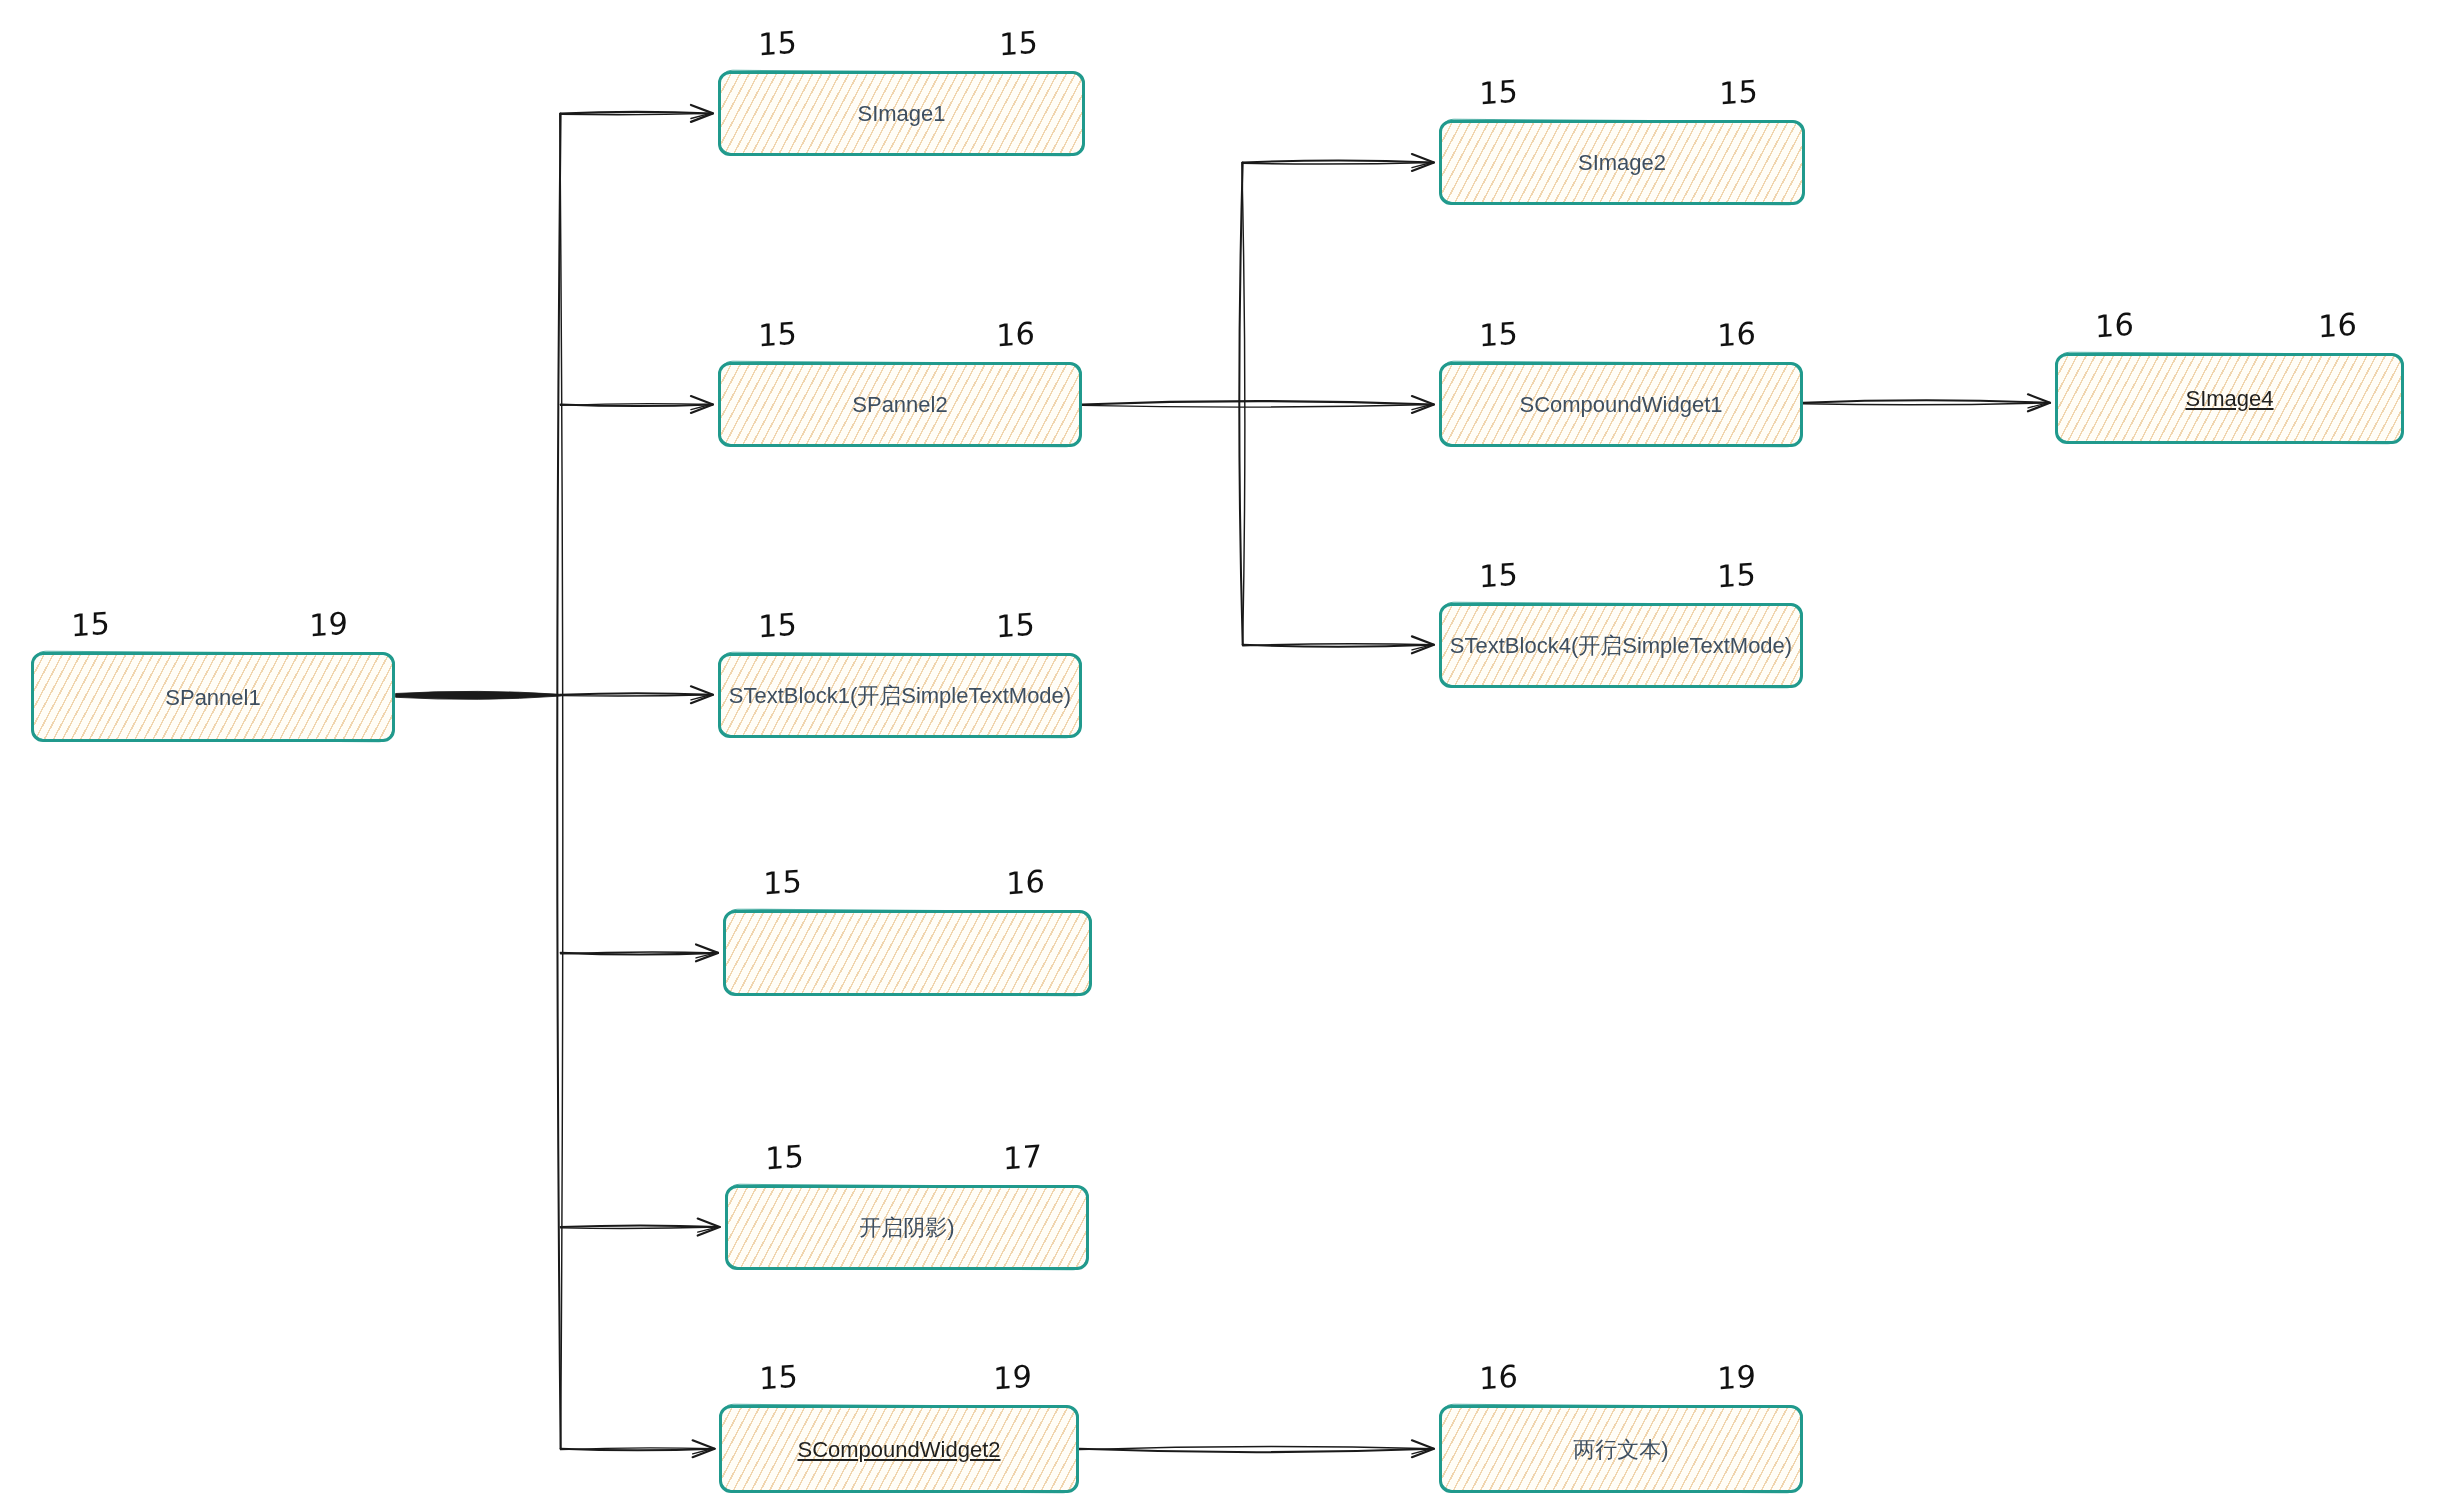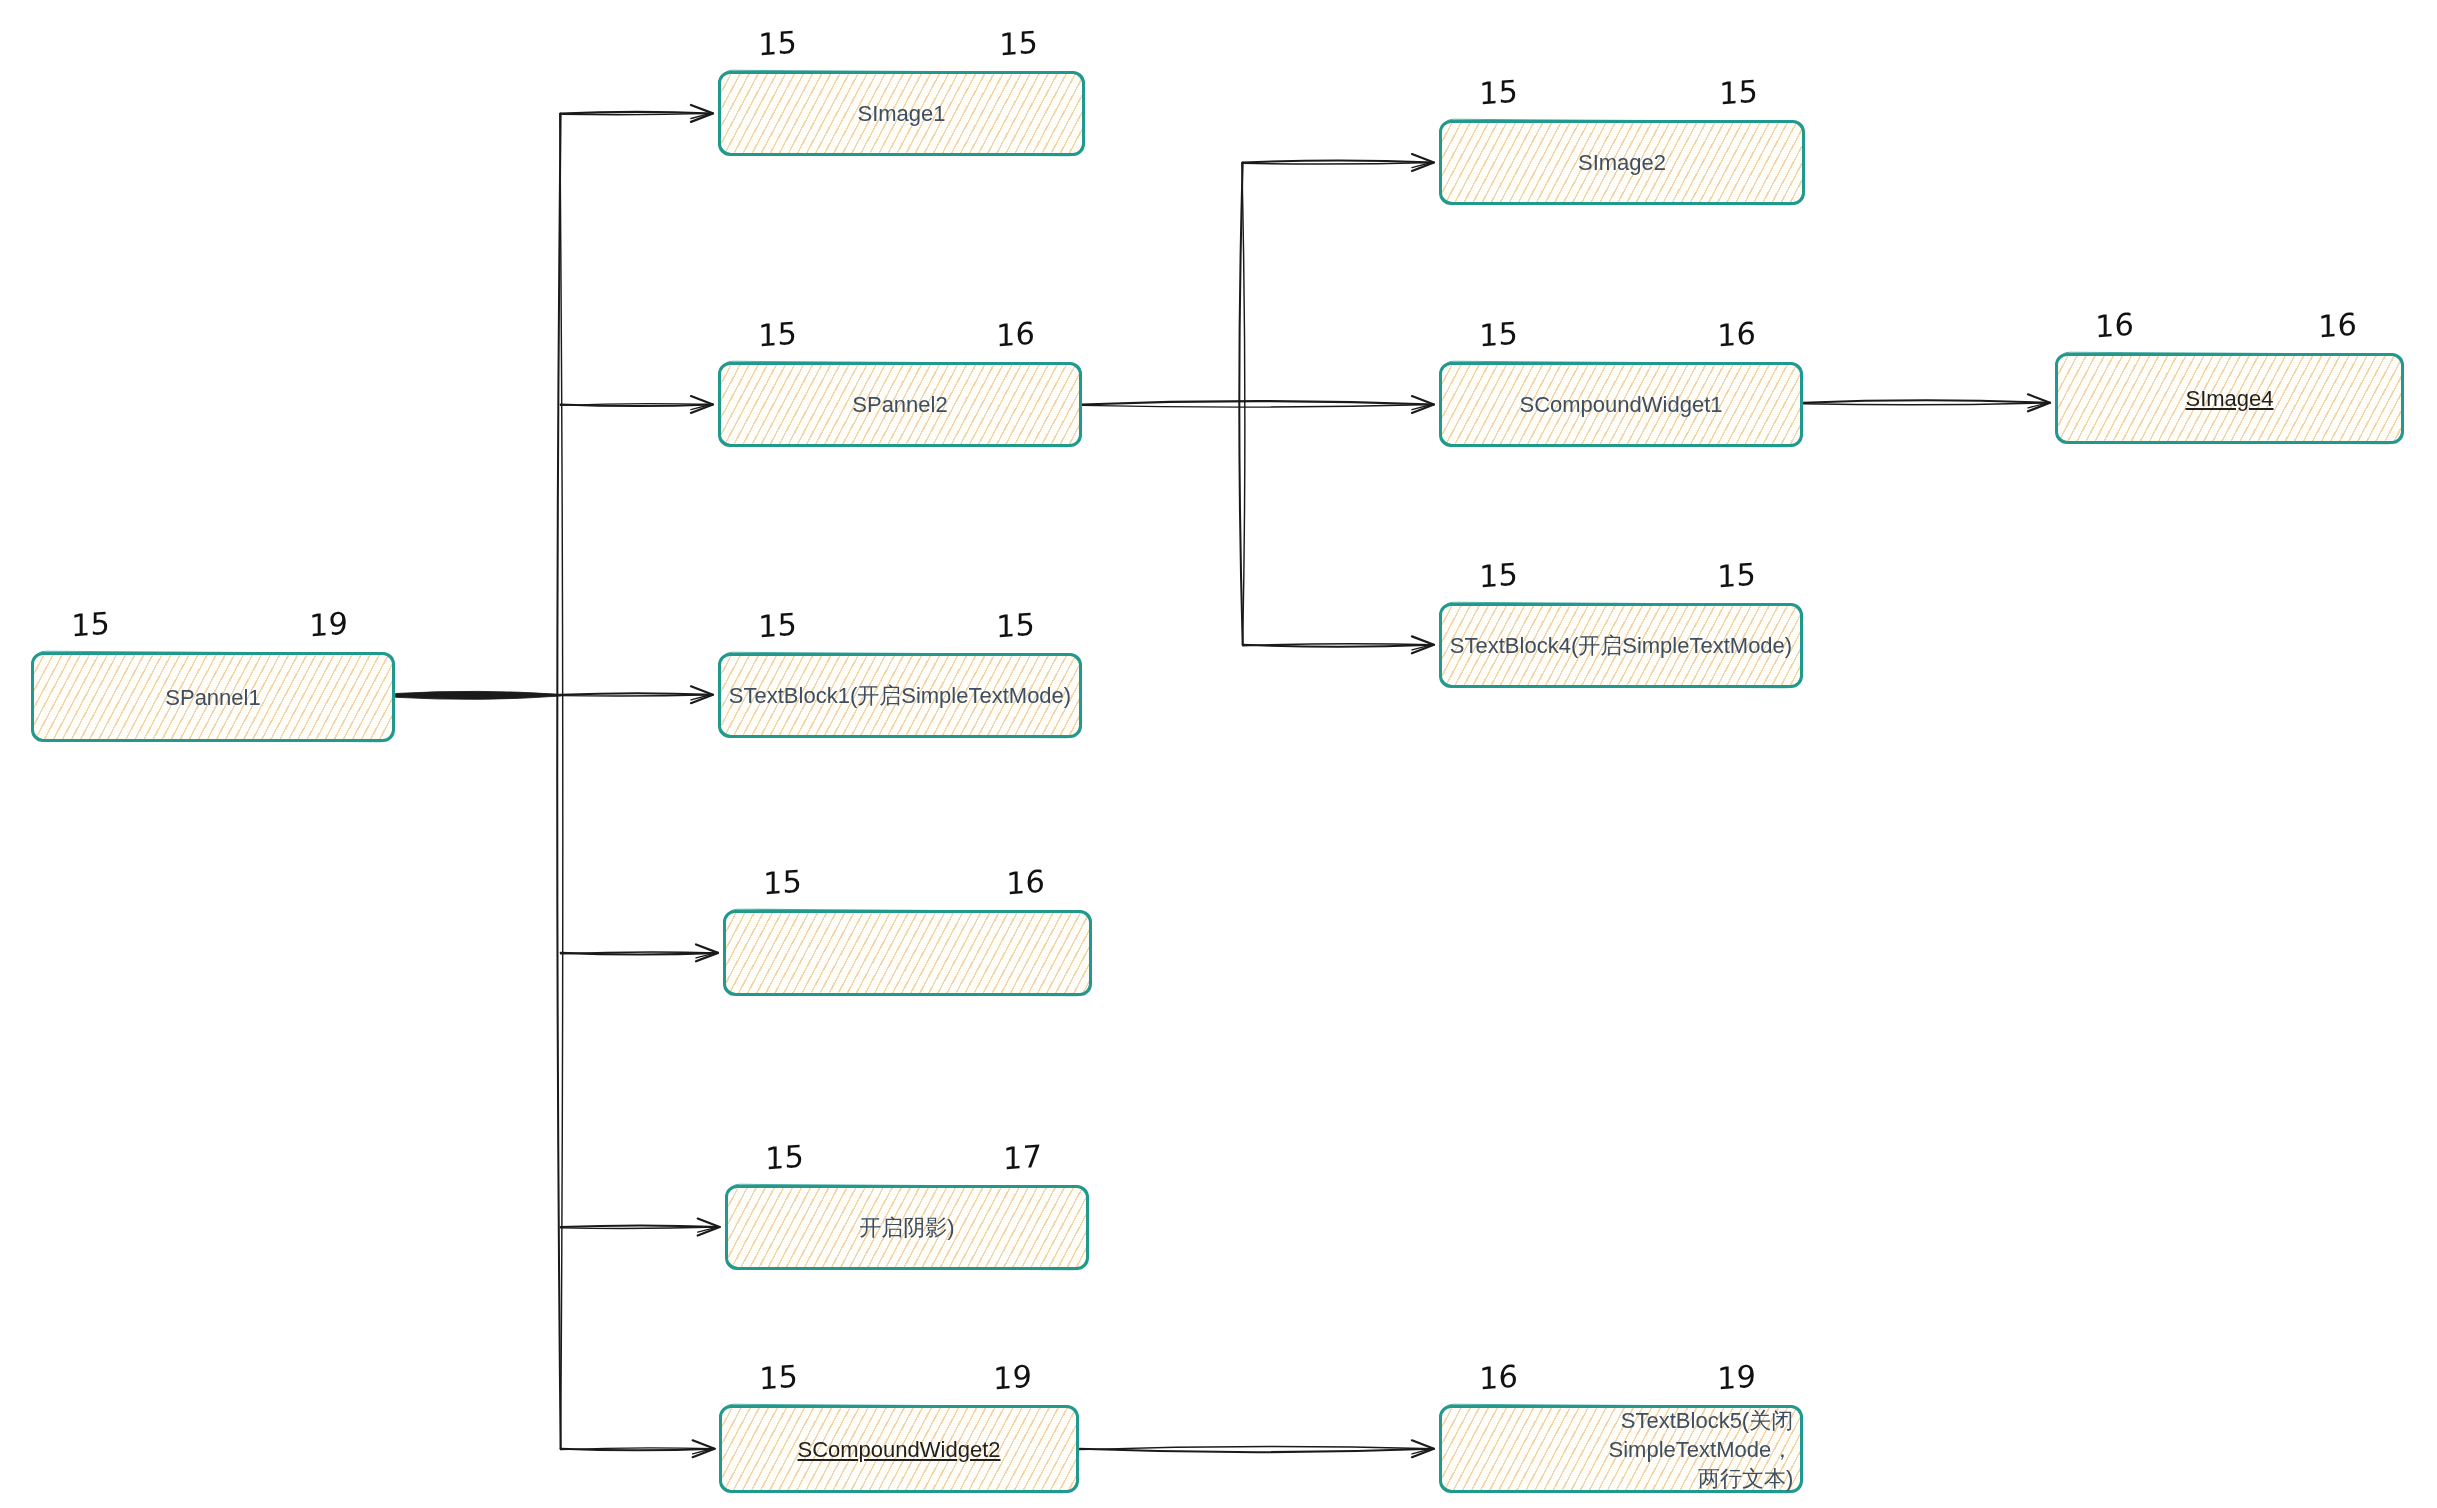--- a/index.html
+++ b/index.html
@@ -36,21 +36,21 @@
     border-radius:14.4px;
     transform:rotate(0.35deg) scale(1.004,1.03);
     opacity:.8;
     pointer-events:none;
   }
   .label{
     position:relative;
     font-family:"Liberation Sans",sans-serif;
     font-size:22px;line-height:29px;
     color:var(--label);
-    text-align:right;
+    text-align:center;
     padding:0 6.8px;
   }
   .label.dark{color:var(--label-dark);text-decoration:underline;}
   .num{
     position:absolute;top:-47px;
     font-family:"DejaVu Sans",sans-serif;
     font-size:30.5px;line-height:34px;
     font-weight:500;
     color:#111111;
     transform:rotate(-4deg) skewX(-4deg);
@@ -213,19 +213,18 @@
         <span class="num num-left">16</span>
         <span class="num num-right">16</span>
         <div class="label dark">
           <div>SImage4</div>
         </div>
       </div>
       <div class="node" style="left: 1439px; top: 1405px; width: 364px; height: 88px;">
         <span class="num num-left">16</span>
         <span class="num num-right">19</span>
         <div class="label">
-          <div>STextBlock5(关闭SimpleTextMode，</div>
           <div>两行文本)</div>
         </div>
       </div>
     </div>
 </div>
 
 
 </body></html>

